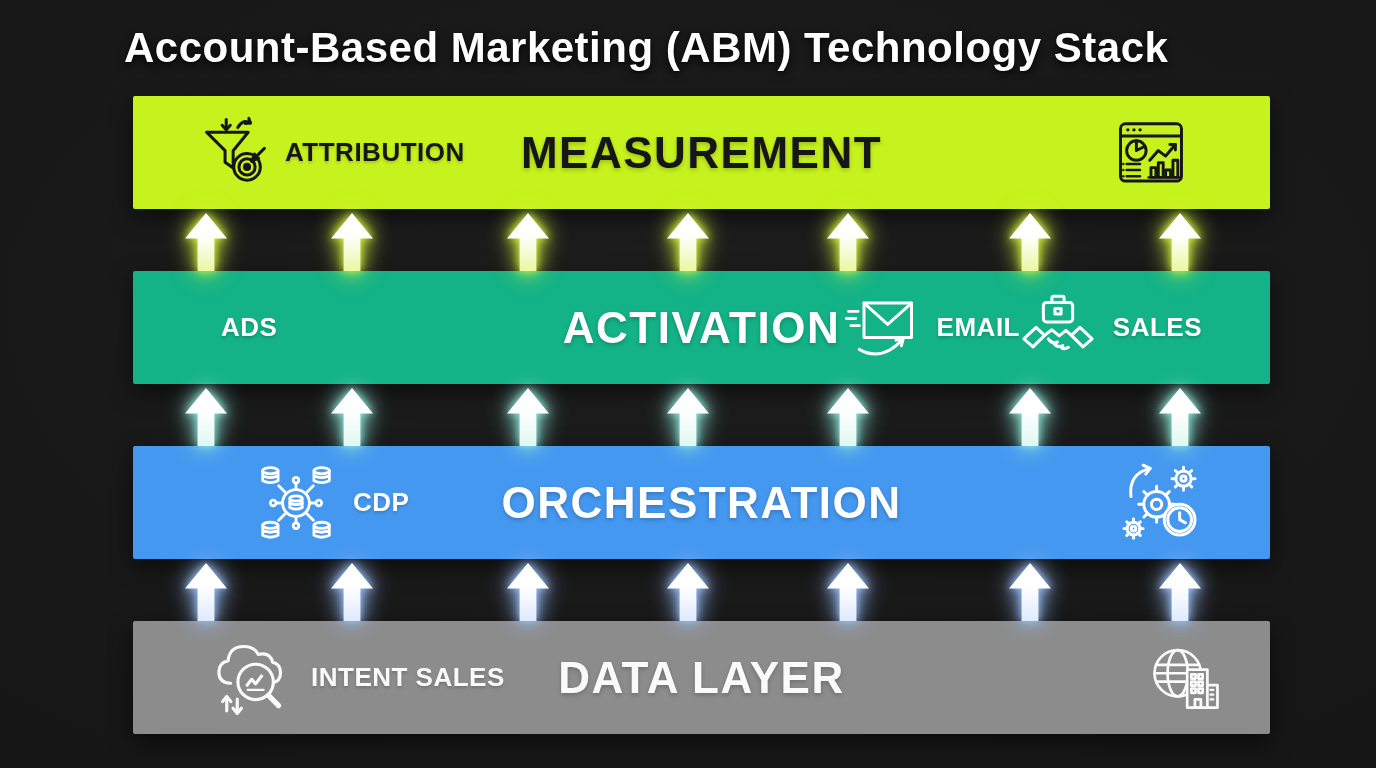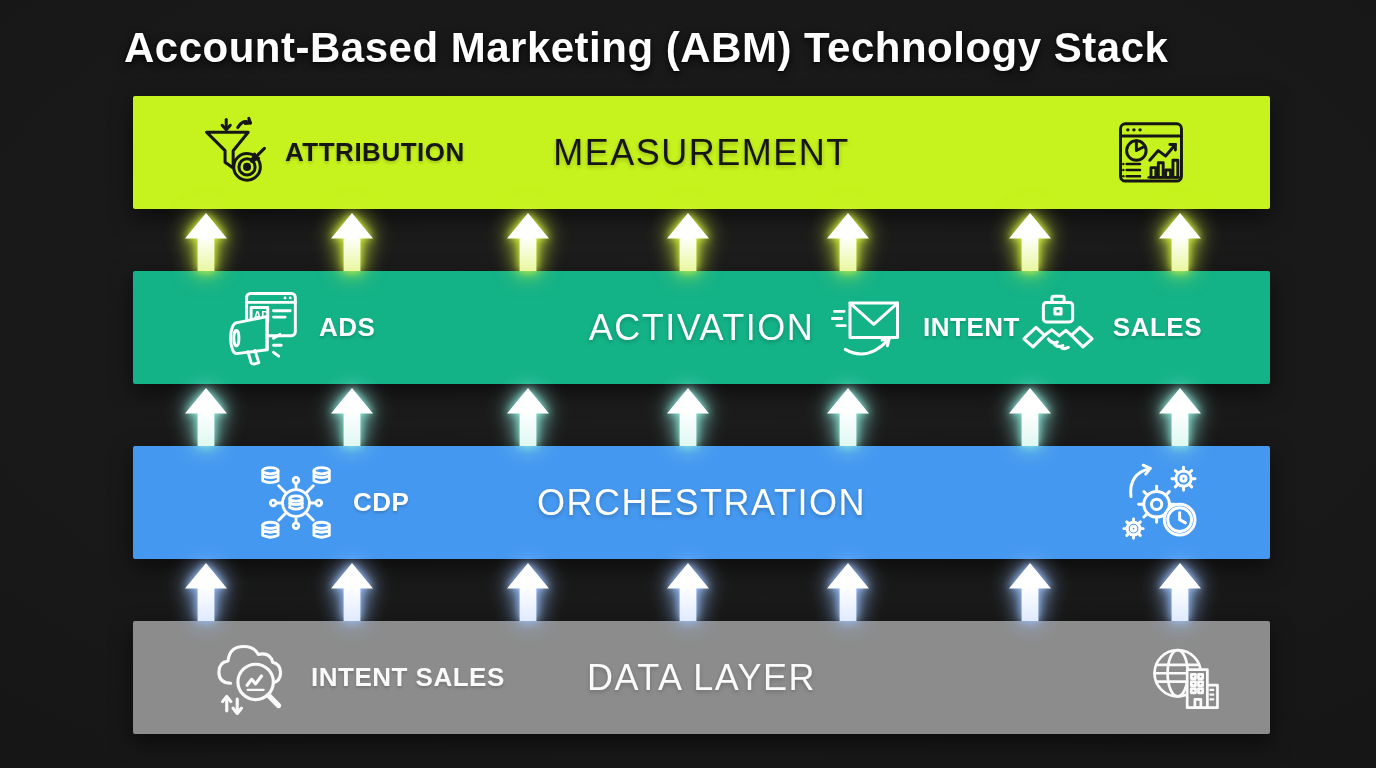--- a/index.html
+++ b/index.html
@@ -22,21 +22,21 @@
   #band-1{top:271px}
   #band-2{top:446px}
   #band-3{top:621px}
   .group{
     position:absolute;top:0;height:100%;
     display:flex;align-items:center;gap:16px;
   }
   .center-title{
     position:absolute;left:0;right:0;top:0;height:100%;
     display:flex;align-items:center;justify-content:center;
-    font-size:36px;font-weight:400;letter-spacing:1.5px;
+    font-size:44px;font-weight:700;letter-spacing:1.5px;
     text-shadow:0 2px 4px rgba(0,0,0,.22);
     pointer-events:none;
   }
   .label{
     font-size:26px;font-weight:700;letter-spacing:.5px;
     text-shadow:0 2px 3px rgba(0,0,0,.18);
     white-space:nowrap;
   }
   .icon{display:block;line-height:0}
   .icon svg{display:block}
@@ -95,55 +95,36 @@
           <circle cx="9.3" cy="46" r="1" fill="currentColor" stroke="none"></circle>
           <circle cx="9.3" cy="51" r="1" fill="currentColor" stroke="none"></circle>
         </g>
       </svg>
     </span>
   </div>
 </div>
 
 <div class="band" id="band-1" style="background: rgb(19, 178, 135); color: rgb(255, 255, 255); --band-bg: #13b287;">
   <div class="group" style="left:88px">
-    <span class="icon">
-      <svg viewBox="0 0 64 64" width="82" height="82">
-        <g fill="none" stroke="currentColor" stroke-width="2.3" stroke-linecap="round" stroke-linejoin="round">
-          <rect x="20" y="5" width="38" height="33" rx="3"></rect>
-          <path d="M20 12 H58"></path>
-          <circle cx="50" cy="8.5" r="1.1" fill="currentColor" stroke="none"></circle>
-          <circle cx="54" cy="8.5" r="1.1" fill="currentColor" stroke="none"></circle>
-          <rect x="23.5" y="16" width="13" height="11"></rect>
-          <text x="25.3" y="24.6" font-size="8.5" font-weight="bold" fill="currentColor" stroke="none">AD</text>
-          <path d="M41 18.5 H54 M41 23.5 H50"></path>
-          <ellipse cx="12" cy="40" rx="4.5" ry="12" fill="var(--band-bg)"></ellipse>
-          <path d="M12 28 L36 23 L36 49 L12 52" fill="var(--band-bg)"></path>
-          <path d="M36 23 V49"></path>
-          <ellipse cx="12" cy="40" rx="2" ry="6"></ellipse>
-          <path d="M21 50.5 L23.5 59 Q24 60.5 26.5 60 L29.5 59 L26.5 49.5"></path>
-          <path d="M41 40 L46 37 M41 45.5 H47 M41 51 L45 54"></path>
-        </g>
-      </svg>
-    </span>
     <span class="label">ADS</span>
   </div>
   <div class="center-title">ACTIVATION</div>
   <div class="group" style="right:250px">
     <span class="icon">
       <svg viewBox="0 0 64 64" width="76" height="76">
         <g fill="none" stroke="currentColor" stroke-width="2.5" stroke-linecap="round" stroke-linejoin="round">
           <path d="M3 18 H11 M1 24 H9 M5 30 H12"></path>
           <rect x="16" y="11" width="40" height="29"></rect>
           <path d="M16 11 L36 29 L56 11"></path>
           <path d="M12 50 Q31 61 49 41"></path>
           <path d="M49 41 L43 42.2 M49 41 L47.5 47"></path>
         </g>
       </svg>
     </span>
-    <span class="label">INTENT</span>
+    <span class="label">EMAIL</span>
   </div>
   <div class="group" style="right:68px">
     <span class="icon">
       <svg viewBox="0 0 64 64" width="78" height="78">
         <g fill="none" stroke="currentColor" stroke-width="2.5" stroke-linecap="round" stroke-linejoin="round">
           <path d="M27 11 V7.5 Q27 6 28.5 6 H35.5 Q37 6 37 7.5 V11"></path>
           <rect x="20" y="11" width="24" height="16" rx="2.5"></rect>
           <rect x="29.5" y="16" width="5" height="4.5"></rect>
           <path d="M4 41 L14 31.5 L21 38 L11.5 47.5 Z"></path>
           <path d="M60 41 L50 31.5 L43 38 L52.5 47.5 Z"></path>

